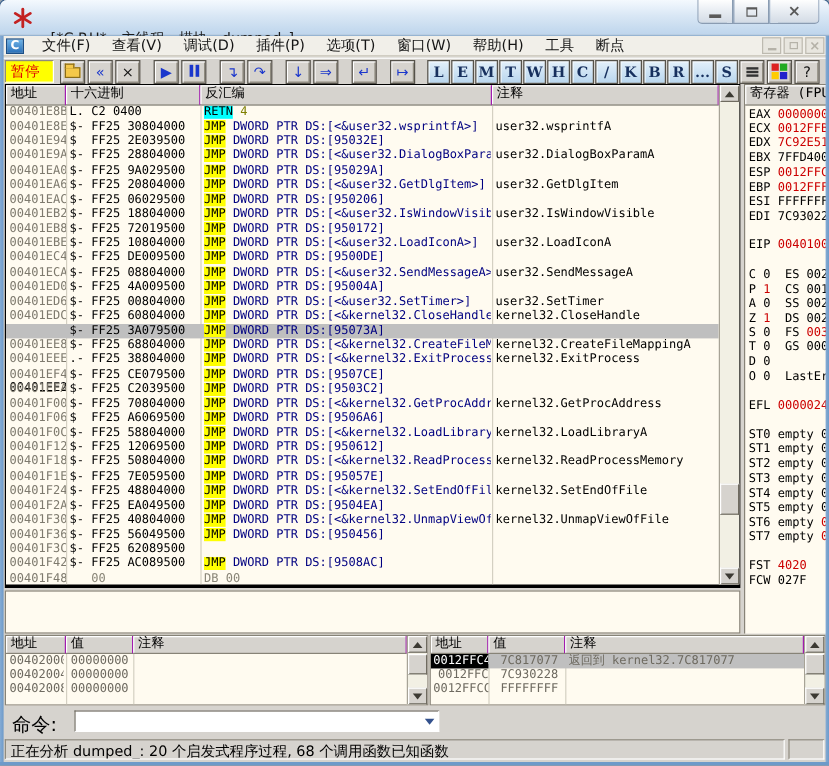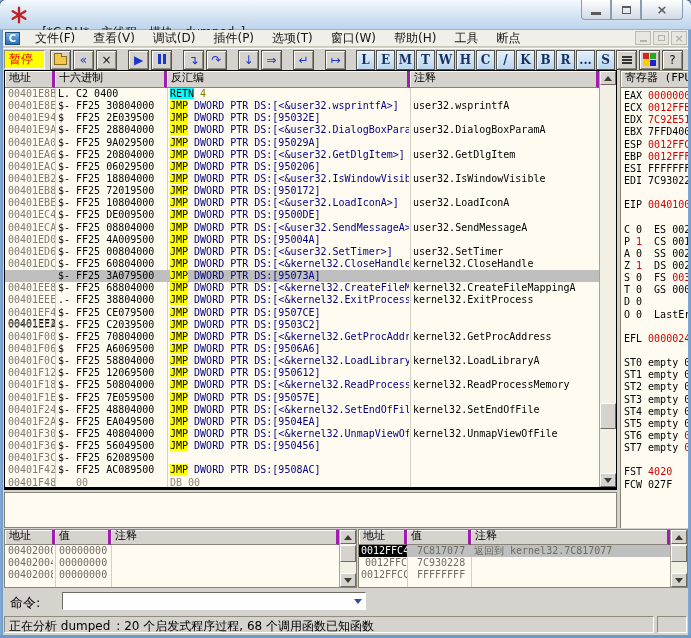--- a/index.html
+++ b/index.html
@@ -51,21 +51,21 @@
     background:linear-gradient(#e3f0fa,#b9d6ee);box-shadow:inset 1px 1px 0 #f4fafe;
     color:#17305e;font-family:"DejaVu Serif",serif;font-weight:bold;font-size:12px;
     display:flex;align-items:center;justify-content:center;}
   .bars3 span{display:block;width:10px;height:2px;background:#333;margin:1px 0;}
   .grid4{display:grid;grid-template-columns:6px 6px;grid-template-rows:6px 6px;gap:1px;}
   .grid4 span{display:block;}
   .rgrp{margin-left:auto;margin-right:6px;display:flex;}
   
   .pane{position:absolute;background:#fffbf0;}
   .phead{display:flex;background:#d6d3ce;height:17px;}
-  .phc{box-shadow:inset 1px 1px 0 #ffffff;border-right:3px solid #a21caf;border-bottom:1px solid #878377;
+  .phc{box-shadow:inset 1px 1px 0 #ffffff;border-right:1px solid #a21caf;border-bottom:1px solid #878377;
     font-size:11px;color:#000;padding:1px 0 0 4px;overflow:hidden;white-space:nowrap;}
   .mono{font-family:"DejaVu Sans Mono",monospace;font-size:10px;line-height:12.15px;}
   .vl{position:absolute;top:0;bottom:0;width:1px;background:#d4d0c2;}
   
   .sb{position:absolute;right:0;top:0;bottom:0;width:17px;background:#f2f0e4;border-left:1px solid #a7a396;}
   .sba{position:absolute;left:0;right:0;height:14px;background:#d6d3ce;border:1px solid;
     border-color:#ffffff #6f6b60 #6f6b60 #ffffff;display:flex;align-items:center;justify-content:center;}
   .sba.up{top:0;} .sba.dn{bottom:0;}
   .tri-u{width:0;height:0;border:4px solid transparent;border-bottom:5px solid #3c3a33;margin-top:-4px;}
   .tri-d{width:0;height:0;border:4px solid transparent;border-top:5px solid #3c3a33;margin-bottom:-4px;}
@@ -100,21 +100,21 @@
   .phead.small{height:15px;}
   .phead.small .phc{font-size:11px;padding-top:0;}
   #dump .phead,#stack .phead{margin-right:17px;}
   .bbody{position:absolute;left:0;top:15px;right:17px;bottom:0;overflow:hidden;}
   .brow{position:relative;height:12.15px;white-space:pre;}
   .brow.selrow{background:#bfbfbf;}
   .bc{position:absolute;top:0;height:12.15px;overflow:hidden;white-space:pre;color:#6e6a60;}
   .addrsel{background:#000;color:#fff;}
   
   #cmdrow{position:absolute;left:0;right:0;top:588px;height:26px;background:#d6d3ce;}
-  #cmdlabel{position:absolute;left:10px;top:6px;font-size:13px;color:#000;}
+  #cmdlabel{position:absolute;left:10px;top:6px;font-size:16px;color:#000;}
   #cmdbox{position:absolute;left:62px;top:4px;width:304px;height:18px;background:#fff;
     border:1px solid;border-color:#6f6b60 #ffffff #ffffff #6f6b60;}
   .cmdarrow{position:absolute;right:3px;top:6px;width:0;height:0;
     border:4px solid transparent;border-top:5px solid #33518d;}
   #statusbar{position:absolute;left:3px;right:3px;top:614px;height:21px;background:#d6d3ce;}
   .stpanel{position:absolute;top:2px;bottom:2px;border:1px solid;border-color:#8f8b7f #ffffff #ffffff #8f8b7f;
     font-size:12px;color:#000;padding:1px 4px;overflow:hidden;white-space:nowrap;}
   .stp1{left:1px;width:650px;} .stp2{left:654px;right:1px;}
   
   .edge{position:absolute;background:linear-gradient(90deg,#84abd4,#6e9ac9);}

